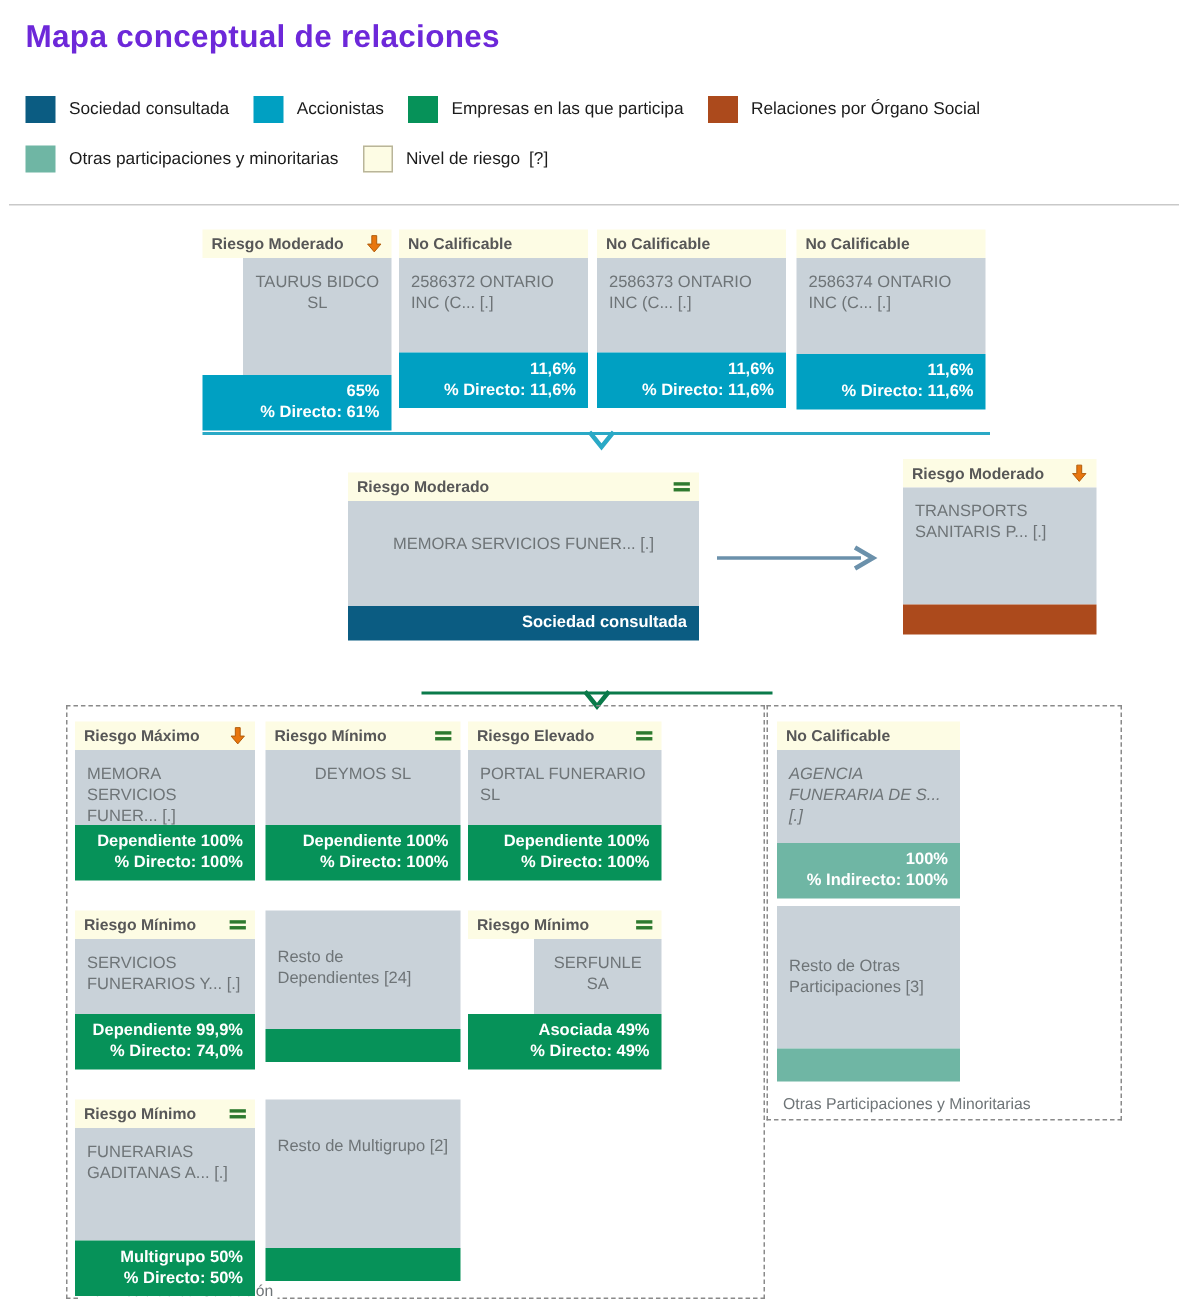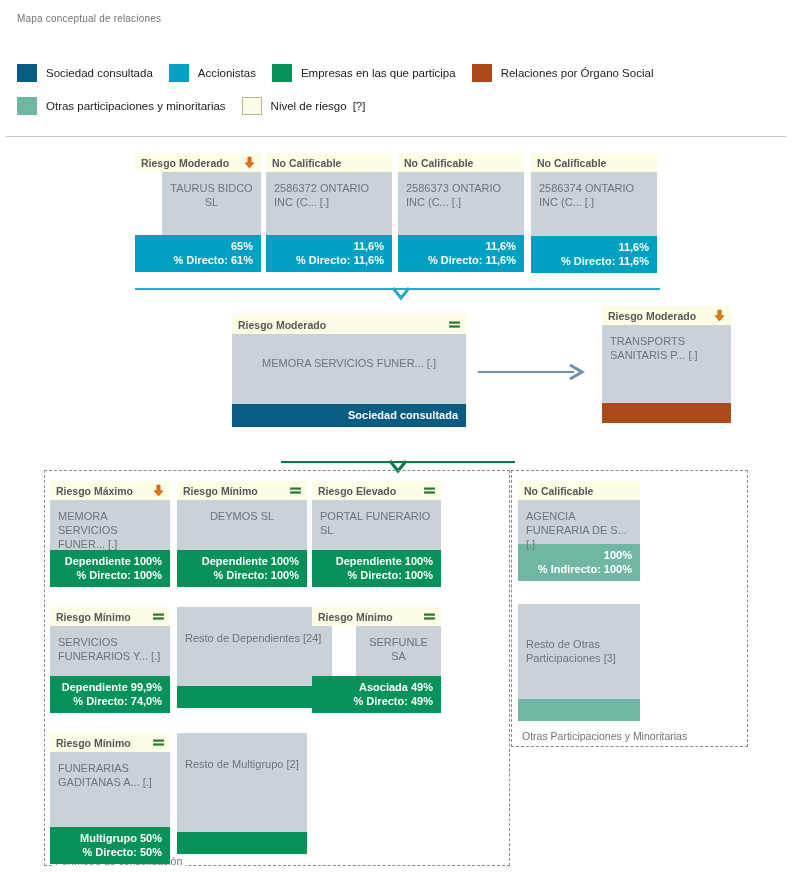--- a/index.html
+++ b/index.html
@@ -6,21 +6,21 @@
   body{
     width:792px;height:872px;background:#ffffff;
     font-family:"Liberation Sans","DejaVu Sans",sans-serif;
     color:#333;overflow:hidden;position:relative;
   }
   .page{position:absolute;inset:0;}
 
   
   .title{
     position:absolute;left:17px;top:13px;
-    font-size:10px;font-weight:normal;color:#737373;letter-spacing:.2px;
+    font-size:21px;font-weight:bold;color:#6d28d9;letter-spacing:.2px;
   }
   .legend{position:absolute;left:17px;top:62px;}
   .legend-row{display:flex;align-items:center;height:22px;}
   .legend-row + .legend-row{margin-top:11px;}
   .legend-item{display:flex;align-items:center;margin-right:16px;}
   .legend-swatch{width:20px;height:18px;display:inline-block;}
   .legend-swatch.outline{border:1px solid #b9b59a;box-sizing:border-box;}
   .legend-label{font-size:11.5px;color:#1b1b1b;margin-left:9px;white-space:nowrap;}
   .legend-help{font-size:11.5px;color:#1b1b1b;margin-left:6px;}
   .divider{
@@ -112,21 +112,21 @@
 
   <div class="divider"></div>
 
   <div class="node" style="left:135px;top:153px;width:126px;">
     <div class="node-head">
       <span class="node-head-label">Riesgo Moderado</span>
       <svg class="ico" viewBox="0 0 12 12">
         <path d="M4.5 1h3v5.2h2.6L6 11 1.9 6.2h2.6z" fill="#e8760f" stroke="#b05a08" stroke-width=".6"></path>
       </svg>
     </div>
-    <div class="node-body center" style="height:63px;margin-left:27px;">TAURUS BIDCO SL</div>
+    <div class="node-body center" style="height:78px;margin-left:27px;">TAURUS BIDCO SL</div>
     <div class="node-foot c-cyan">
       <div>65%</div>
       <div>% Directo: 61%</div>
     </div>
   </div>
 
   <div class="node" style="left:266px;top:153px;width:126px;">
     <div class="node-head">
       <span class="node-head-label">No Calificable</span>
     </div>
@@ -252,21 +252,21 @@
         <rect x="1" y="6.8" width="10" height="2.1" fill="#2f7a2f"></rect>
       </svg>
     </div>
     <div class="node-body" style="height:50px;">SERVICIOS FUNERARIOS Y... [.]</div>
     <div class="node-foot c-green">
       <div>Dependiente 99,9%</div>
       <div>% Directo: 74,0%</div>
     </div>
   </div>
 
-  <div class="node" style="left:177px;top:607px;width:155px;">
+  <div class="node" style="left:177px;top:607px;width:130px;">
     <div class="node-body" style="height:79px;padding-top:24px;">Resto de Dependientes [24]</div>
     <div class="node-foot c-green plain" style="height:22px;"></div>
   </div>
 
   <div class="node" style="left:312px;top:607px;width:129px;">
     <div class="node-head">
       <span class="node-head-label">Riesgo Mínimo</span>
       <svg class="ico" viewBox="0 0 12 12">
         <rect x="1" y="3.2" width="10" height="2.1" fill="#2f7a2f"></rect>
         <rect x="1" y="6.8" width="10" height="2.1" fill="#2f7a2f"></rect>
@@ -299,21 +299,21 @@
     <div class="node-foot c-green plain" style="height:22px;"></div>
   </div>
 
   <div class="dashed" style="left:511px;top:470px;width:237px;height:277px;"></div>
   <div class="dashed-caption" style="left:519px;top:730px;">Otras Participaciones y Minoritarias</div>
 
   <div class="node" style="left:518px;top:481px;width:122px;">
     <div class="node-head">
       <span class="node-head-label">No Calificable</span>
     </div>
-    <div class="node-body" style="height:44px;">AGENCIA FUNERARIA DE S... [.]</div>
+    <div class="node-body" style="height:62px;font-style:italic;">AGENCIA FUNERARIA DE S... [.]</div>
     <div class="node-foot c-teal">
       <div>100%</div>
       <div>% Indirecto: 100%</div>
     </div>
   </div>
 
   <div class="node" style="left:518px;top:604px;width:122px;">
     <div class="node-body" style="height:95px;padding-top:33px;">Resto de Otras Participaciones [3]</div>
     <div class="node-foot c-teal plain" style="height:22px;"></div>
   </div>

